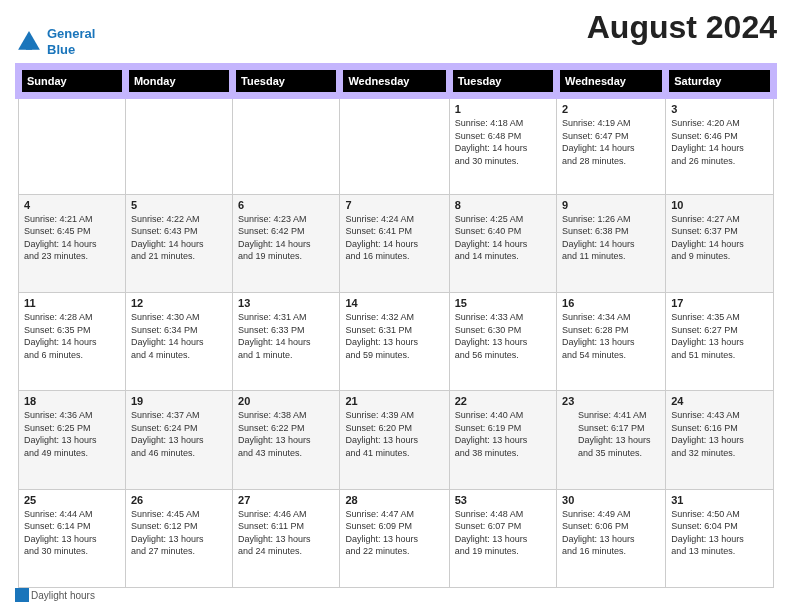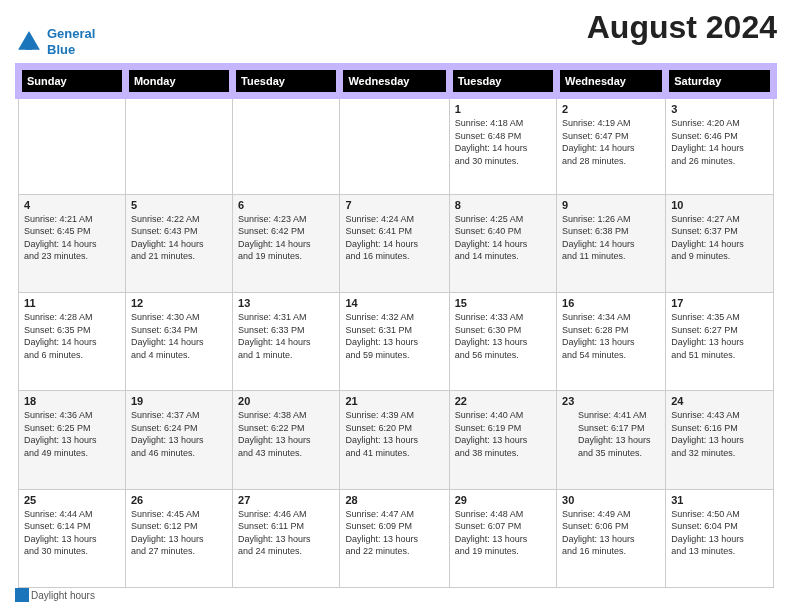--- a/index.html
+++ b/index.html
@@ -345,21 +345,21 @@
 and 24 minutes.</div>
           </td>
           <td>
             <div class="day-number">28</div>
             <div class="day-info" style="white-space: pre-line;">Sunrise: 4:47 AM
 Sunset: 6:09 PM
 Daylight: 13 hours
 and 22 minutes.</div>
           </td>
           <td>
-            <div class="day-number">29</div>
+            <div class="day-number">53</div>
             <div class="day-info" style="white-space: pre-line;">Sunrise: 4:48 AM
 Sunset: 6:07 PM
 Daylight: 13 hours
 and 19 minutes.</div>
           </td>
           <td>
             <div class="day-number">30</div>
             <div class="day-info" style="white-space: pre-line;">Sunrise: 4:49 AM
 Sunset: 6:06 PM
 Daylight: 13 hours

